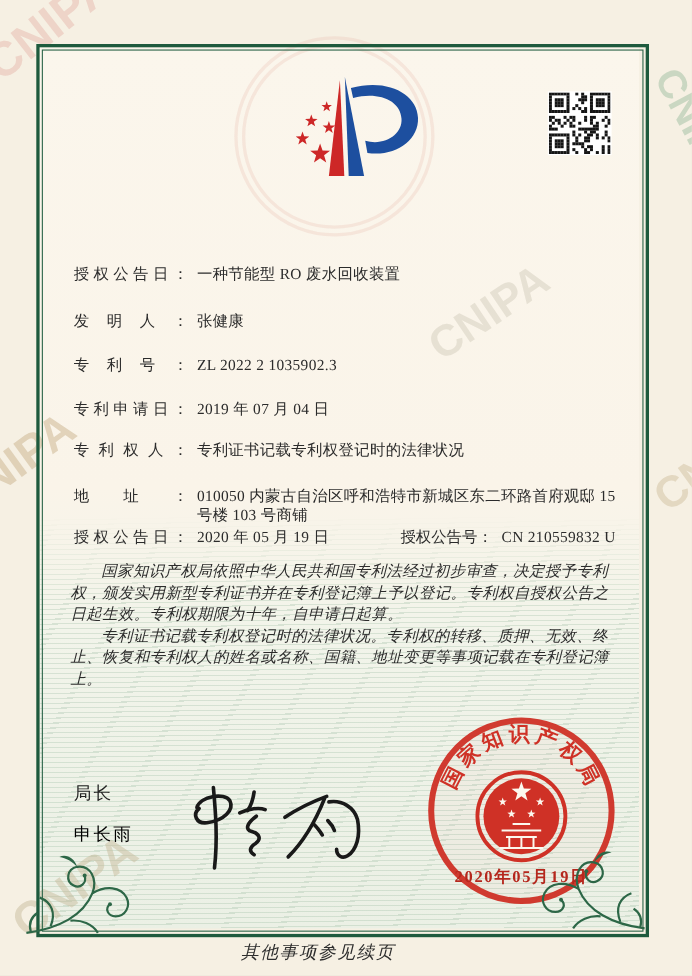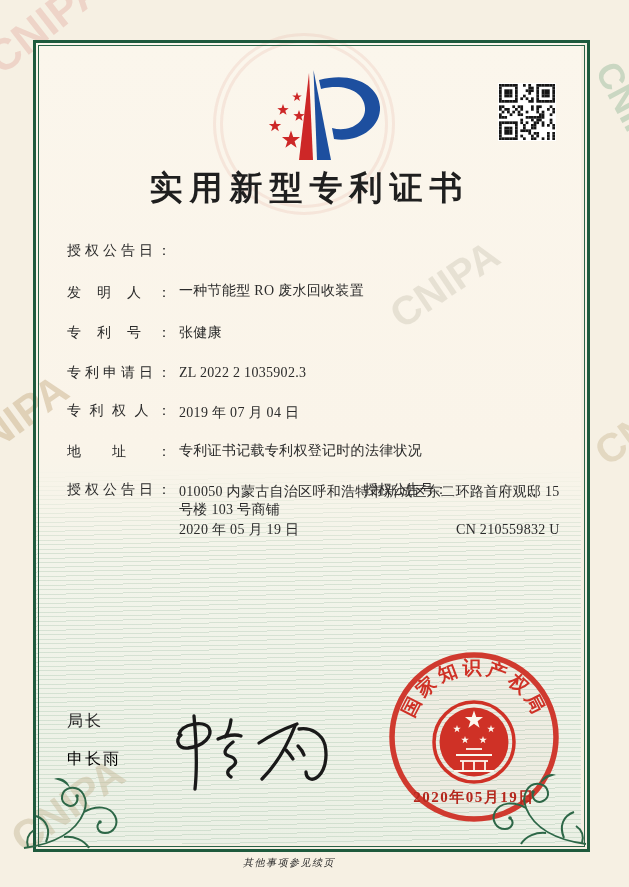--- a/index.html
+++ b/index.html
@@ -29,37 +29,37 @@
 
   .content{position:absolute;inset:0;z-index:3;}
   .abs{position:absolute;}
 
   .cert-no{left:67px;top:70px;font-size:14.5px;letter-spacing:2px;color:#3d3d3d;}
   .title{left:33px;top:166px;width:553px;text-align:center;font-size:33px;font-weight:bold;
          letter-spacing:7px;color:#1f1f1f;}
 
   .field-row{left:67px;font-size:14px;color:#2b2b2b;line-height:18px;}
   .flabel{display:inline-block;width:104px;text-align:justify;text-align-last:justify;vertical-align:top;}
-  .fvalue{display:inline-block;vertical-align:top;margin-left:8px;letter-spacing:.3px;margin-top:40px;}
+  .fvalue{display:inline-block;vertical-align:top;margin-left:8px;letter-spacing:.3px;}
   .fvalue-addr{width:396px;}
   .fvalue-date{width:158px;}
   .flabel2{display:inline-block;margin-left:27px;vertical-align:top;}
 
   .paras{left:64px;top:511px;width:502px;font-size:14px;line-height:19.5px;color:#2c2c2c;font-style:italic;letter-spacing:.4px;}
   .paras p{margin:0;text-indent:2em;}
 
   .signer-title{left:67px;top:711px;font-size:16px;color:#222;letter-spacing:2px;}
   .signer-name{left:67px;top:749px;font-size:16px;color:#000000;letter-spacing:2px;}
   .sig{left:146px;top:690px;}
   .seal{left:374px;top:650px;}
   .fl-l{left:18px;top:750px;}
   .fl-r{left:480px;top:746px;transform:scaleX(-1);}
 
   .page-num{left:33px;top:824px;width:553px;text-align:center;font-size:13px;color:#333;letter-spacing:1px;}
-  .footer-note{left:0;top:856px;width:578px;text-align:center;font-size:10px;color:#2e2e2e;font-style:italic;letter-spacing:1.5px;}
+  .footer-note{left:0;top:856px;width:578px;text-align:center;font-size:16px;color:#2e2e2e;font-style:italic;letter-spacing:1.5px;}
 
   .qr{left:498px;top:83px;width:58px;height:58px;background:#fff;padding:1px;box-sizing:border-box;}
 </style>
 </head>
 <body>
 
 <div class="page">
 
   <span class="wm wm1">CNIPA</span>
   <span class="wm wm2">CNIPA</span>
@@ -284,21 +284,20 @@
           <rect x="53.33" y="50.67" width="2.73" height="2.73" fill="#151515"></rect>
           <rect x="24.00" y="53.33" width="2.73" height="2.73" fill="#151515"></rect>
           <rect x="32.00" y="53.33" width="2.73" height="2.73" fill="#151515"></rect>
           <rect x="34.67" y="53.33" width="2.73" height="2.73" fill="#151515"></rect>
           <rect x="42.67" y="53.33" width="2.73" height="2.73" fill="#151515"></rect>
           <rect x="48.00" y="53.33" width="2.73" height="2.73" fill="#151515"></rect>
           <rect x="53.33" y="53.33" width="2.73" height="2.73" fill="#151515"></rect>
         </svg>
     </div>
 
-    <div class="abs title">实用新型专利证书</div>
 
     <div>
       <div class="abs field-row" style="top:242px;">
         <span class="flabel">授权公告日：</span><span class="fvalue">一种节能型 RO 废水回收装置</span>
       </div>
       <div class="abs field-row" style="top:284px;">
         <span class="flabel">发明人：</span><span class="fvalue">张健康</span>
       </div>
       <div class="abs field-row" style="top:324px;">
         <span class="flabel">专利号：</span><span class="fvalue">ZL 2022 2 1035902.3</span>
@@ -310,20 +309,24 @@
         <span class="flabel">专利权人：</span><span class="fvalue">专利证书记载专利权登记时的法律状况</span>
       </div>
       <div class="abs field-row" style="top:443px;">
         <span class="flabel">地址：</span><span class="fvalue fvalue-addr">010050 内蒙古自治区呼和浩特市新城区东二环路首府观邸 15 号楼 103 号商铺</span>
       </div>
       <div class="abs field-row" style="top:481px;">
         <span class="flabel">授权公告日：</span><span class="fvalue fvalue-date">2020 年 05 月 19 日</span><span class="flabel2">授权公告号：</span><span class="fvalue">CN 210559832 U</span>
       </div>
     </div>
 
+    <div class="abs paras">
+      <p>国家知识产权局依照中华人民共和国专利法经过初步审查，决定授予专利权，颁发实用新型专利证书并在专利登记簿上予以登记。专利权自授权公告之日起生效。专利权期限为十年，自申请日起算。</p>
+      <p>专利证书记载专利权登记时的法律状况。专利权的转移、质押、无效、终止、恢复和专利权人的姓名或名称、国籍、地址变更等事项记载在专利登记簿上。</p>
+    </div>
 
     <div class="abs signer-title">局长</div>
     <div class="abs signer-name">申长雨</div>
 
     <svg class="abs sig" width="205" height="110" viewBox="0 0 205 110" fill="none" stroke="#191919" stroke-width="3.3" stroke-linecap="round">
       <path d="M33,44 C36,34 58,30 63,38 C67,46 58,56 42,58 C32,59 29,50 35,45"></path>
       <path d="M48,26 C50,48 52,72 49,99"></path>
       <path d="M85,30 C84,37 82,43 79,47"></path>
       <path d="M72,49 C80,45 90,44 95,46"></path>
       <path d="M87,52 C79,58 76,64 83,66 C90,68 92,73 86,77 C81,80 80,84 85,87"></path>

